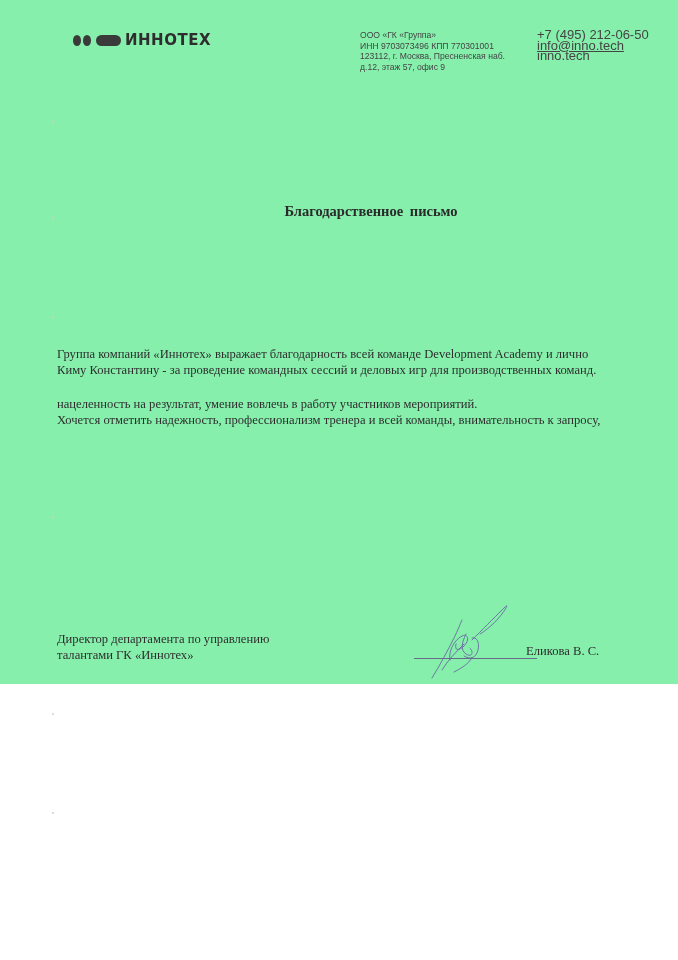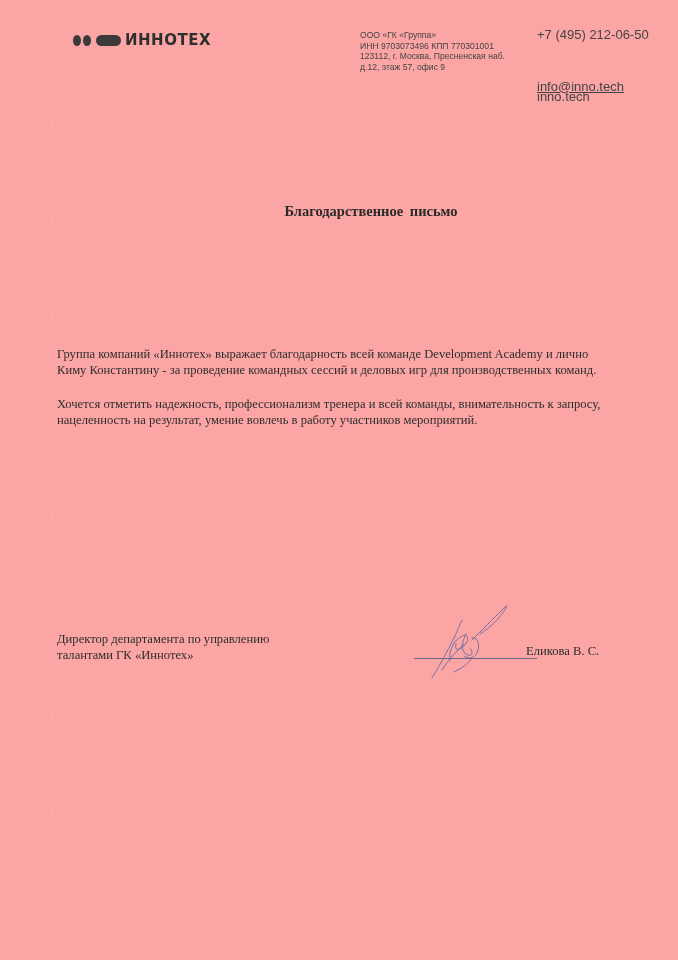--- a/index.html
+++ b/index.html
@@ -11,22 +11,22 @@
       width: 678px;
       height: 960px;
       position: relative;
       overflow: hidden;
       font-family: "Liberation Serif", serif;
       color: #2a2a2a;
     }
     .page {
       position: absolute;
       left: 0; top: 0;
-      width: 678px; height: 960px;
-      background: #fca5a5;
+      width: 678px; height: 684px;
+      background: #86efac;
     }
     
     .logo {
       position: absolute;
       left: 73px;
       top: 32px;
       display: flex;
       align-items: center;
       height: 16px;
     }
@@ -64,21 +64,20 @@
       position: absolute;
       left: 537px;
       top: 30px;
       font-family: "Liberation Sans", sans-serif;
       font-size: 13px;
       line-height: 10.6px;
       color: #444;
     }
     .contacts .email {
       text-decoration: underline;
-      margin-top: 41px;
     }
     
     .title {
       position: absolute;
       left: 0;
       width: 678px;
       top: 203px;
       text-align: center;
       font-family: "Liberation Serif", serif;
       font-weight: bold;
@@ -165,22 +164,22 @@
     <div>inno.tech</div>
   </div>
 
   <div class="title">Благодарственное  письмо</div>
 
   <div class="body-text p1">
     <span class="line">Группа компаний «Иннотех» выражает благодарность всей команде Development Academy и лично</span>
     <span class="line">Киму Константину - за проведение командных сессий и деловых игр для производственных команд.</span>
   </div>
   <div class="body-text p2">
+    <span class="line">нацеленность на результат, умение вовлечь в работу участников мероприятий.</span>
     <span class="line">Хочется отметить надежность, профессионализм тренера и всей команды, внимательность к запросу,</span>
-    <span class="line">нацеленность на результат, умение вовлечь в работу участников мероприятий.</span>
   </div>
 
   <div class="signer-title">
     <span class="line">Директор департамента по управлению</span>
     <span class="line">талантами ГК «Иннотех»</span>
   </div>
 
   <div class="sig-line"></div>
 
   <svg class="signature" viewBox="0 0 110 85" xmlns="http://www.w3.org/2000/svg">

